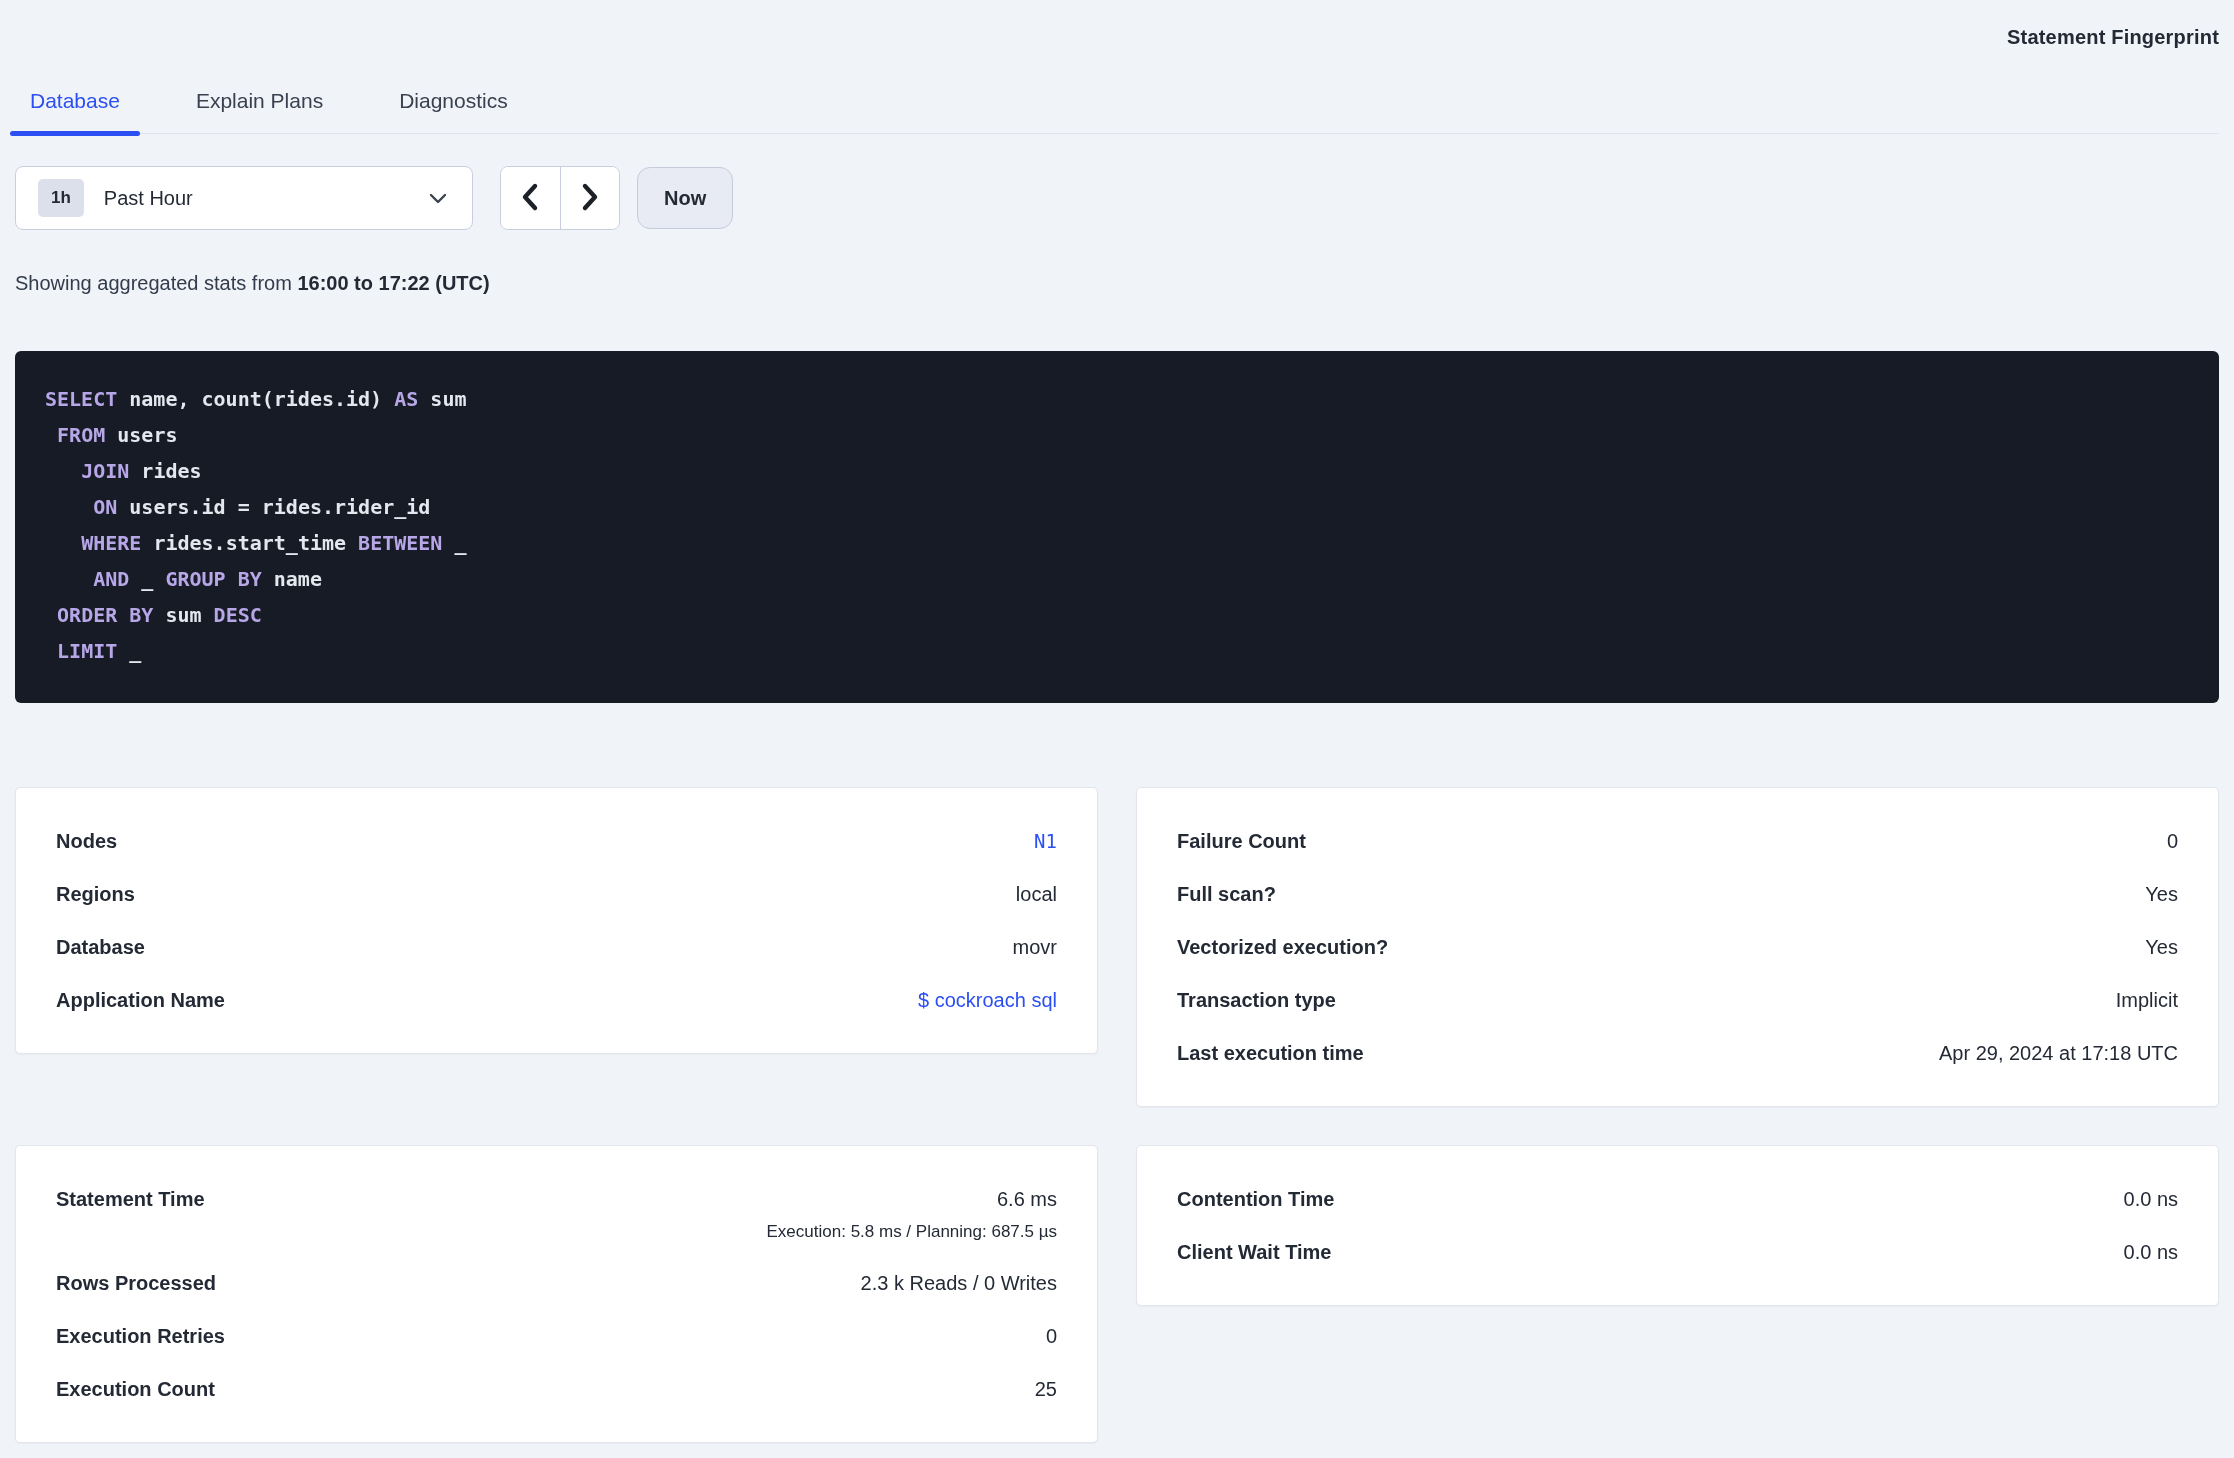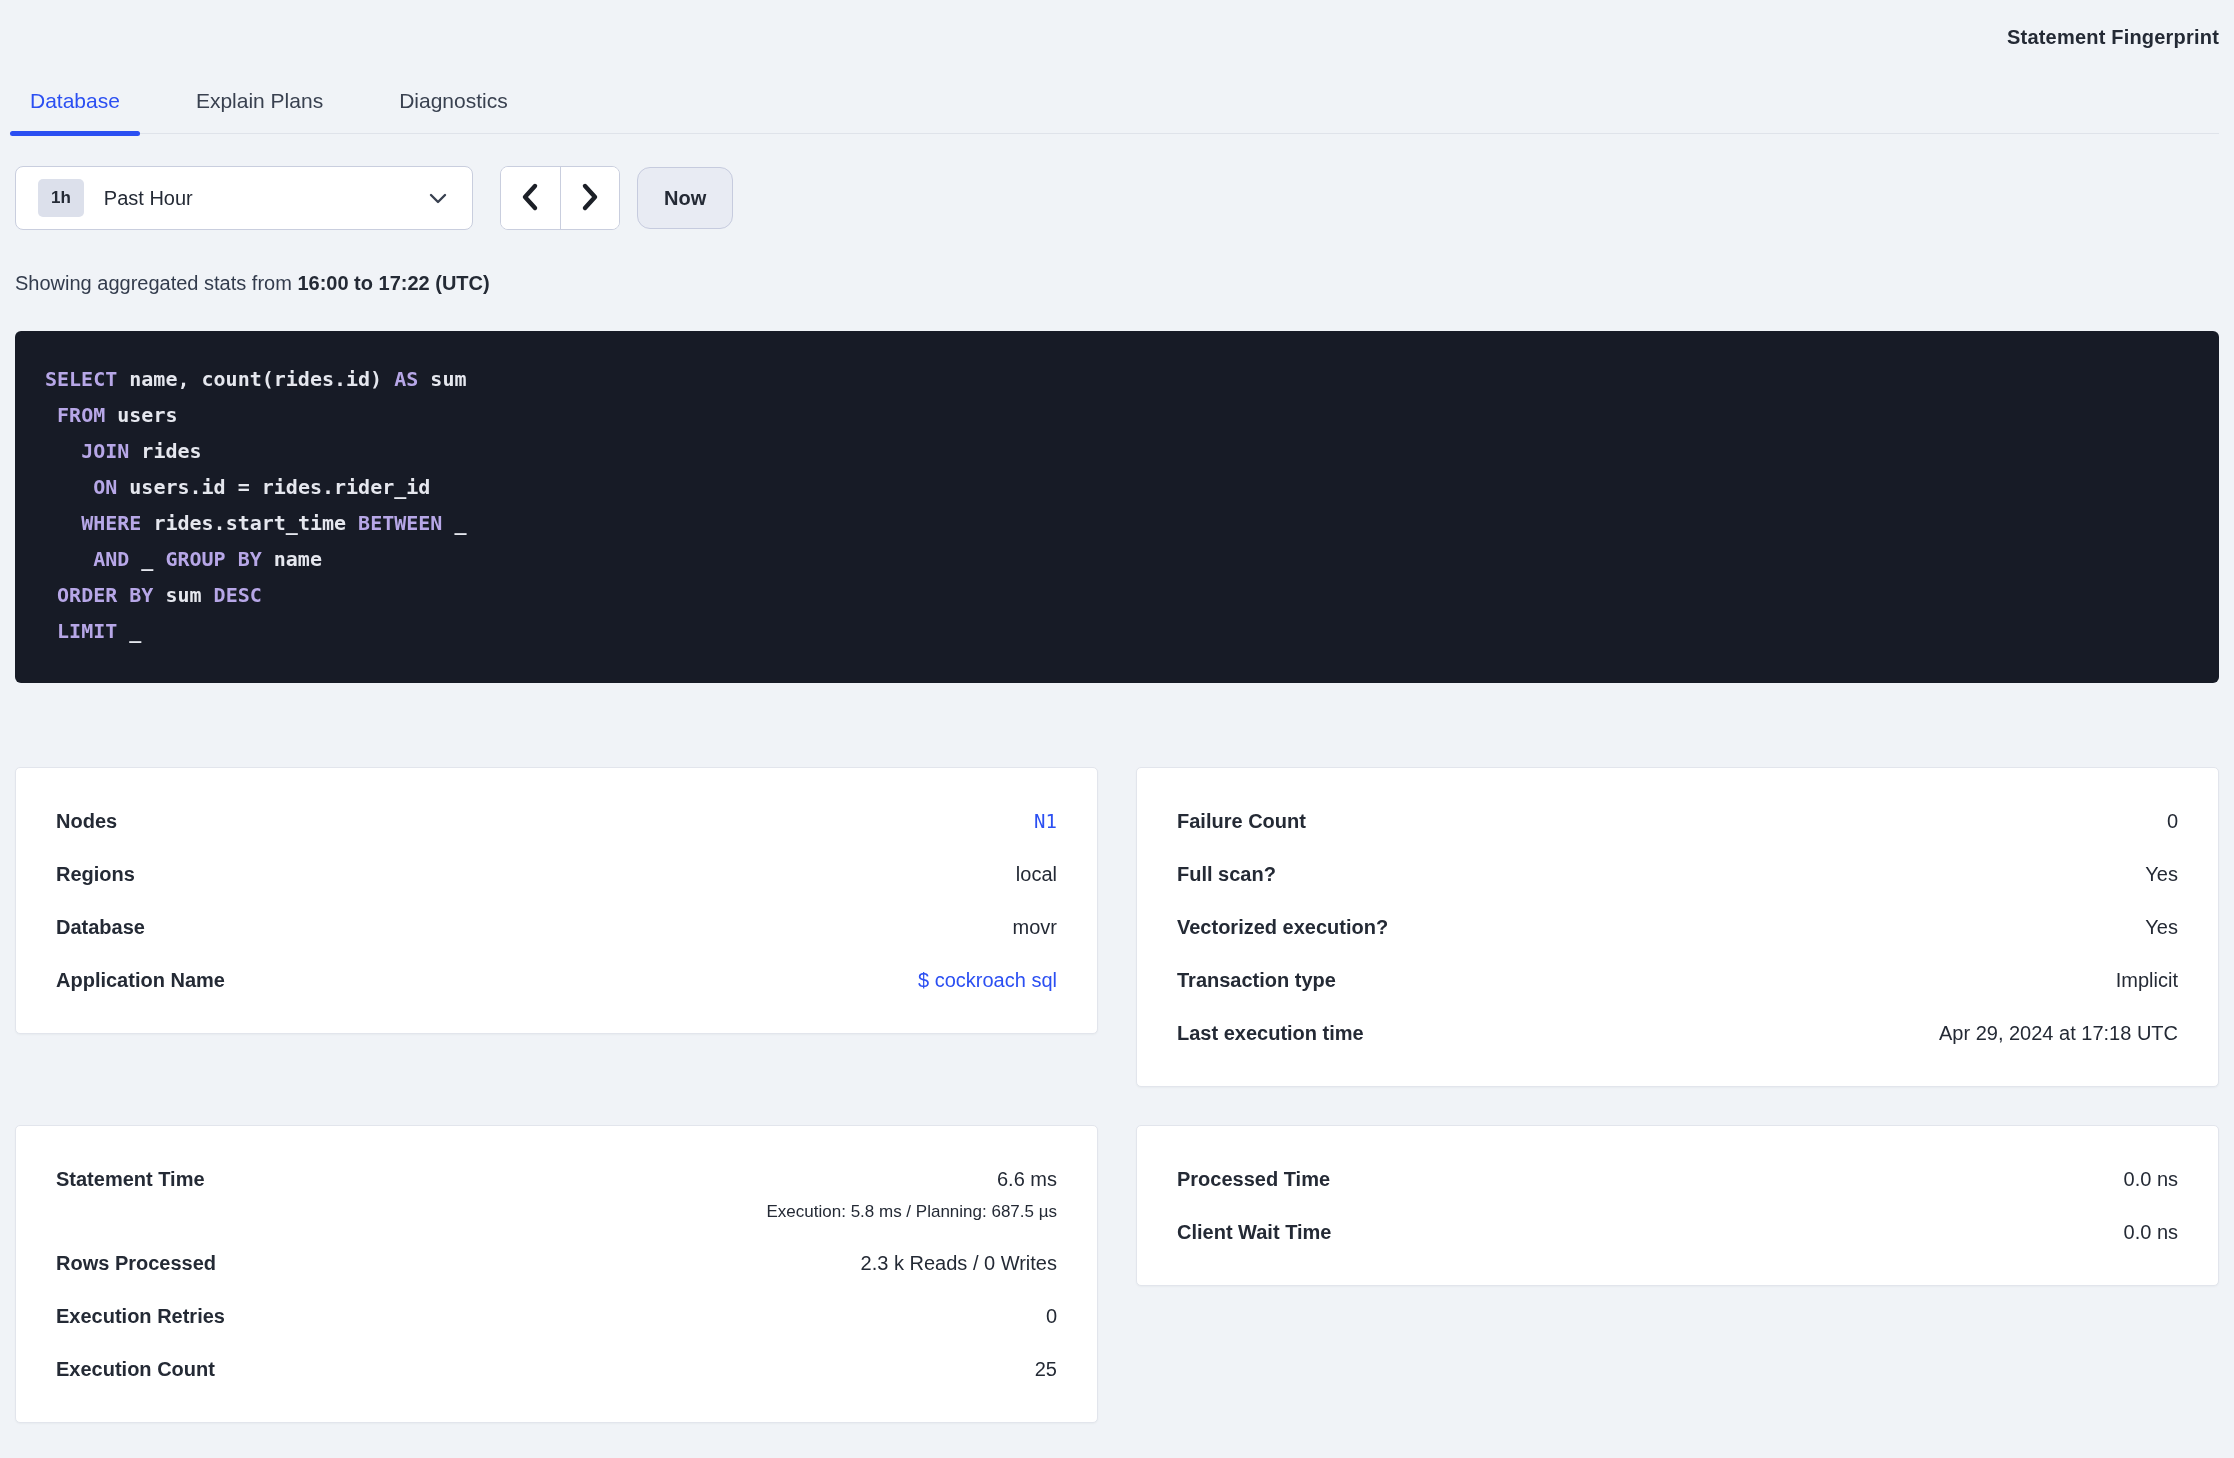--- a/index.html
+++ b/index.html
@@ -100,21 +100,21 @@
     color: #242a35;
     cursor: pointer;
   }
 
   
   .stats-line { margin-top: 42px; font-size: 20px; color: #333c4d; }
   .stats-line b { color: #242a35; font-weight: 700; }
 
   
   .sql-box {
-    margin-top: 36px;
+    margin-top: 56px;
     background: #171b26;
     border-radius: 6px;
     padding: 30px 30px 34px;
   }
   .sql-box pre {
     font-family: "DejaVu Sans Mono", "Liberation Mono", monospace;
     font-size: 20px;
     line-height: 36px;
     font-weight: 700;
     color: #e5e7ee;
@@ -270,21 +270,21 @@
           </li>
           <li class="stat-row">
             <span class="stat-label">Execution Count</span>
             <span class="stat-value"><span>25</span></span>
           </li>
         </ul>
     </div>
     <div class="card">
       <ul>
           <li class="stat-row">
-            <span class="stat-label">Processed Time</span>
+            <span class="stat-label">Contention Time</span>
             <span class="stat-value"><span>0.0 ns</span></span>
           </li>
           <li class="stat-row">
             <span class="stat-label">Client Wait Time</span>
             <span class="stat-value"><span>0.0 ns</span></span>
           </li>
         </ul>
     </div>
   </div>
 

